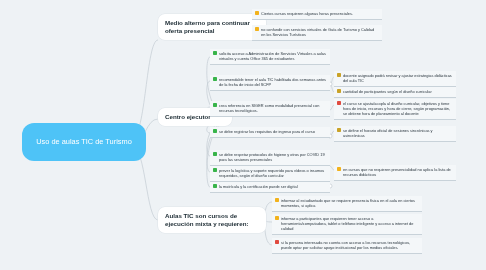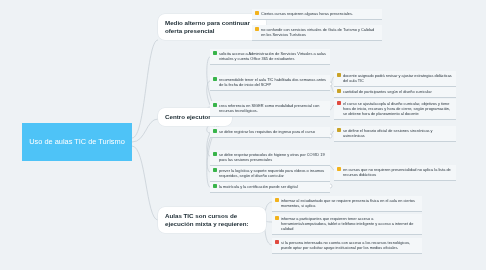--- a/index.html
+++ b/index.html
@@ -9,22 +9,22 @@
     font-family: "Liberation Sans", sans-serif;
     overflow: hidden;
   }
   #canvas { position: relative; width: 486px; height: 270px; }
   svg.links { position: absolute; left: 0; top: 0; width: 486px; height: 270px; pointer-events: none; }
 
   .node { position: absolute; }
 
   
   .central {
-    left: 22px; top: 123px; width: 110px; height: 38px;
-    background: #4ec3f7; border-radius: 0;
+    left: 22px; top: 123px; width: 124px; height: 38px;
+    background: #4ec3f7; border-radius: 12px;
     display: flex; align-items: center; justify-content: center;
     color: #ffffff; font-size: 7.4px; line-height: 10px; text-align: center;
     padding: 4px 6px;
   }
 
   
   .branch {
     background: #ffffff;
     border-radius: 7px;
     padding: 5px 7px;

